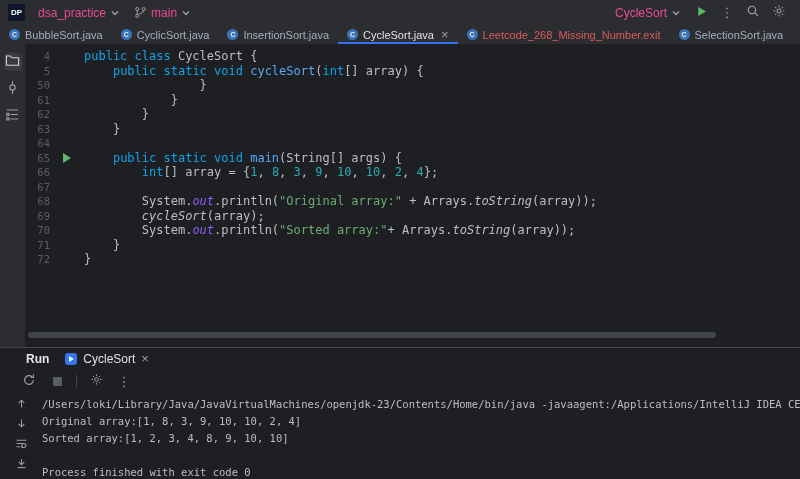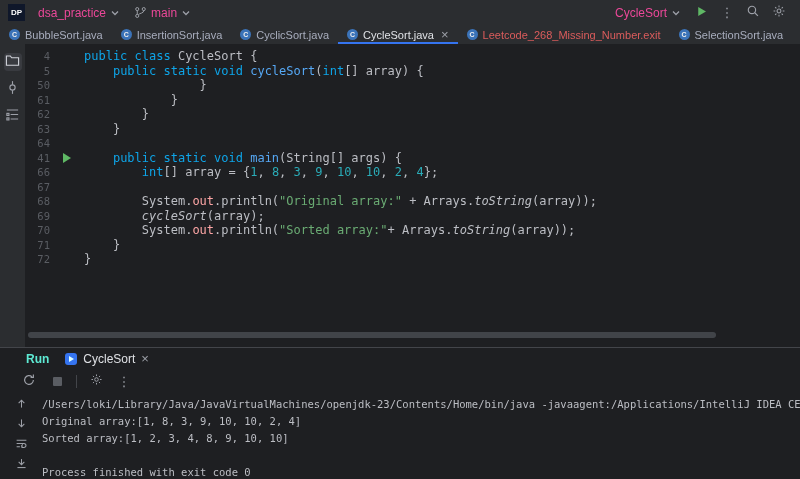--- a/index.html
+++ b/index.html
@@ -62,29 +62,29 @@
   .code-row { display:flex; height:14.5px; line-height:14.5px; align-items:center; }
   .lnum { width:24px; text-align:right; color:#5a5d63; font-size:10.5px; flex:0 0 auto; }
   .gicon { width:34px; flex:0 0 auto; display:flex; align-items:center; justify-content:center; }
   .run-arrow { width:0; height:0; border-left:8px solid #5fb865; border-top:5px solid transparent; border-bottom:5px solid transparent; display:inline-block; }
   .code { white-space:pre; color:#bcbec4; }
   .seg-k { color:#0ea5e9; }
   .seg-m { color:#56a8f5; }
   .seg-n { color:#2aacb8; }
   .seg-s { color:#6aab73; }
   .seg-c { color:#7a7e85; }
-  .seg-f { color:#fca5a5; }
+  .seg-f { color:#8b5cf6; font-style:italic; }
   .seg-i { font-style:italic; }
   .seg-p { color:#bcbec4; }
   .hscrollbar { position:absolute; bottom:9px; left:2px; width:688px; height:6px; background:#4e5157; border-radius:3px; opacity:.75; }
 
   
   .run-panel { height:132px; border-top:1px solid #43454a; background:#1e1f22; display:flex; flex-direction:column; flex:0 0 auto; }
   .rp-header { height:22px; display:flex; align-items:center; padding:0 10px 0 26px; gap:16px; flex:0 0 auto; }
-  .rp-title { font-weight:bold; color:#5eead4; font-size:12px; }
+  .rp-title { font-weight:bold; color:#e5e5e5; font-size:12px; }
   .rp-tab { display:flex; align-items:center; gap:6px; color:#dfe1e5; font-size:12px; height:100%; position:relative; }
   .rp-tab-icon { width:12px; height:12px; border-radius:3px; background:#3574f0; display:flex; align-items:center; justify-content:center; flex:0 0 auto; }
   .rp-tab-icon span { width:0; height:0; border-left:5px solid #dff; border-top:3px solid transparent; border-bottom:3px solid transparent; margin-left:1px; }
   .rp-close { color:#9da0a8; font-size:13px; line-height:10px; }
   .rp-toolbar { height:22px; display:flex; align-items:center; padding:0 0 0 20px; gap:10px; flex:0 0 auto; color:#9da0a8; }
   .rt-icon { width:18px; height:16px; display:flex; align-items:center; justify-content:center; }
   .rt-divider { width:1px; height:13px; background:#43454a; }
   .stop-square { width:9px; height:9px; background:#5a5d63; border-radius:1px; }
 
   .console { flex:1; display:flex; overflow:hidden; }
@@ -162,25 +162,25 @@
     </div>
   </div>
 
   <div class="tabbar">
       <div class="tab">
         <span class="cls-icon">C</span>
         <span>BubbleSort.java</span>
       </div>
       <div class="tab">
         <span class="cls-icon">C</span>
+        <span>CyclicSort.java</span>
+      </div>
+      <div class="tab">
+        <span class="cls-icon">C</span>
         <span>InsertionSort.java</span>
-      </div>
-      <div class="tab">
-        <span class="cls-icon">C</span>
-        <span>CyclicSort.java</span>
       </div>
       <div class="tab active">
         <span class="cls-icon">C</span>
         <span>CycleSort.java</span>
         <span class="tab-close">×</span>
       </div>
       <div class="tab error">
         <span class="cls-icon">C</span>
         <span>Leetcode_268_Missing_Number.exit</span>
       </div>
@@ -248,21 +248,21 @@
           <div class="code-row">
             <span class="lnum">63</span>
             <span class="gicon"></span>
             <span class="code"><span class="seg-p">    }</span></span>
           </div>
           <div class="code-row">
             <span class="lnum">64</span>
             <span class="gicon"></span>
           </div>
           <div class="code-row">
-            <span class="lnum">41</span>
+            <span class="lnum">65</span>
             <span class="gicon">
               <span class="run-arrow"></span>
             </span>
             <span class="code"><span class="seg-p">    </span><span class="seg-k">public static void </span><span class="seg-m">main</span><span class="seg-p">(String[] args) {</span></span>
           </div>
           <div class="code-row">
             <span class="lnum">66</span>
             <span class="gicon"></span>
             <span class="code"><span class="seg-p">        </span><span class="seg-k">int</span><span class="seg-p">[] array = {</span><span class="seg-n">1</span><span class="seg-p">, </span><span class="seg-n">8</span><span class="seg-p">, </span><span class="seg-n">3</span><span class="seg-p">, </span><span class="seg-n">9</span><span class="seg-p">, </span><span class="seg-n">10</span><span class="seg-p">, </span><span class="seg-n">10</span><span class="seg-p">, </span><span class="seg-n">2</span><span class="seg-p">, </span><span class="seg-n">4</span><span class="seg-p">};</span></span>
           </div>

